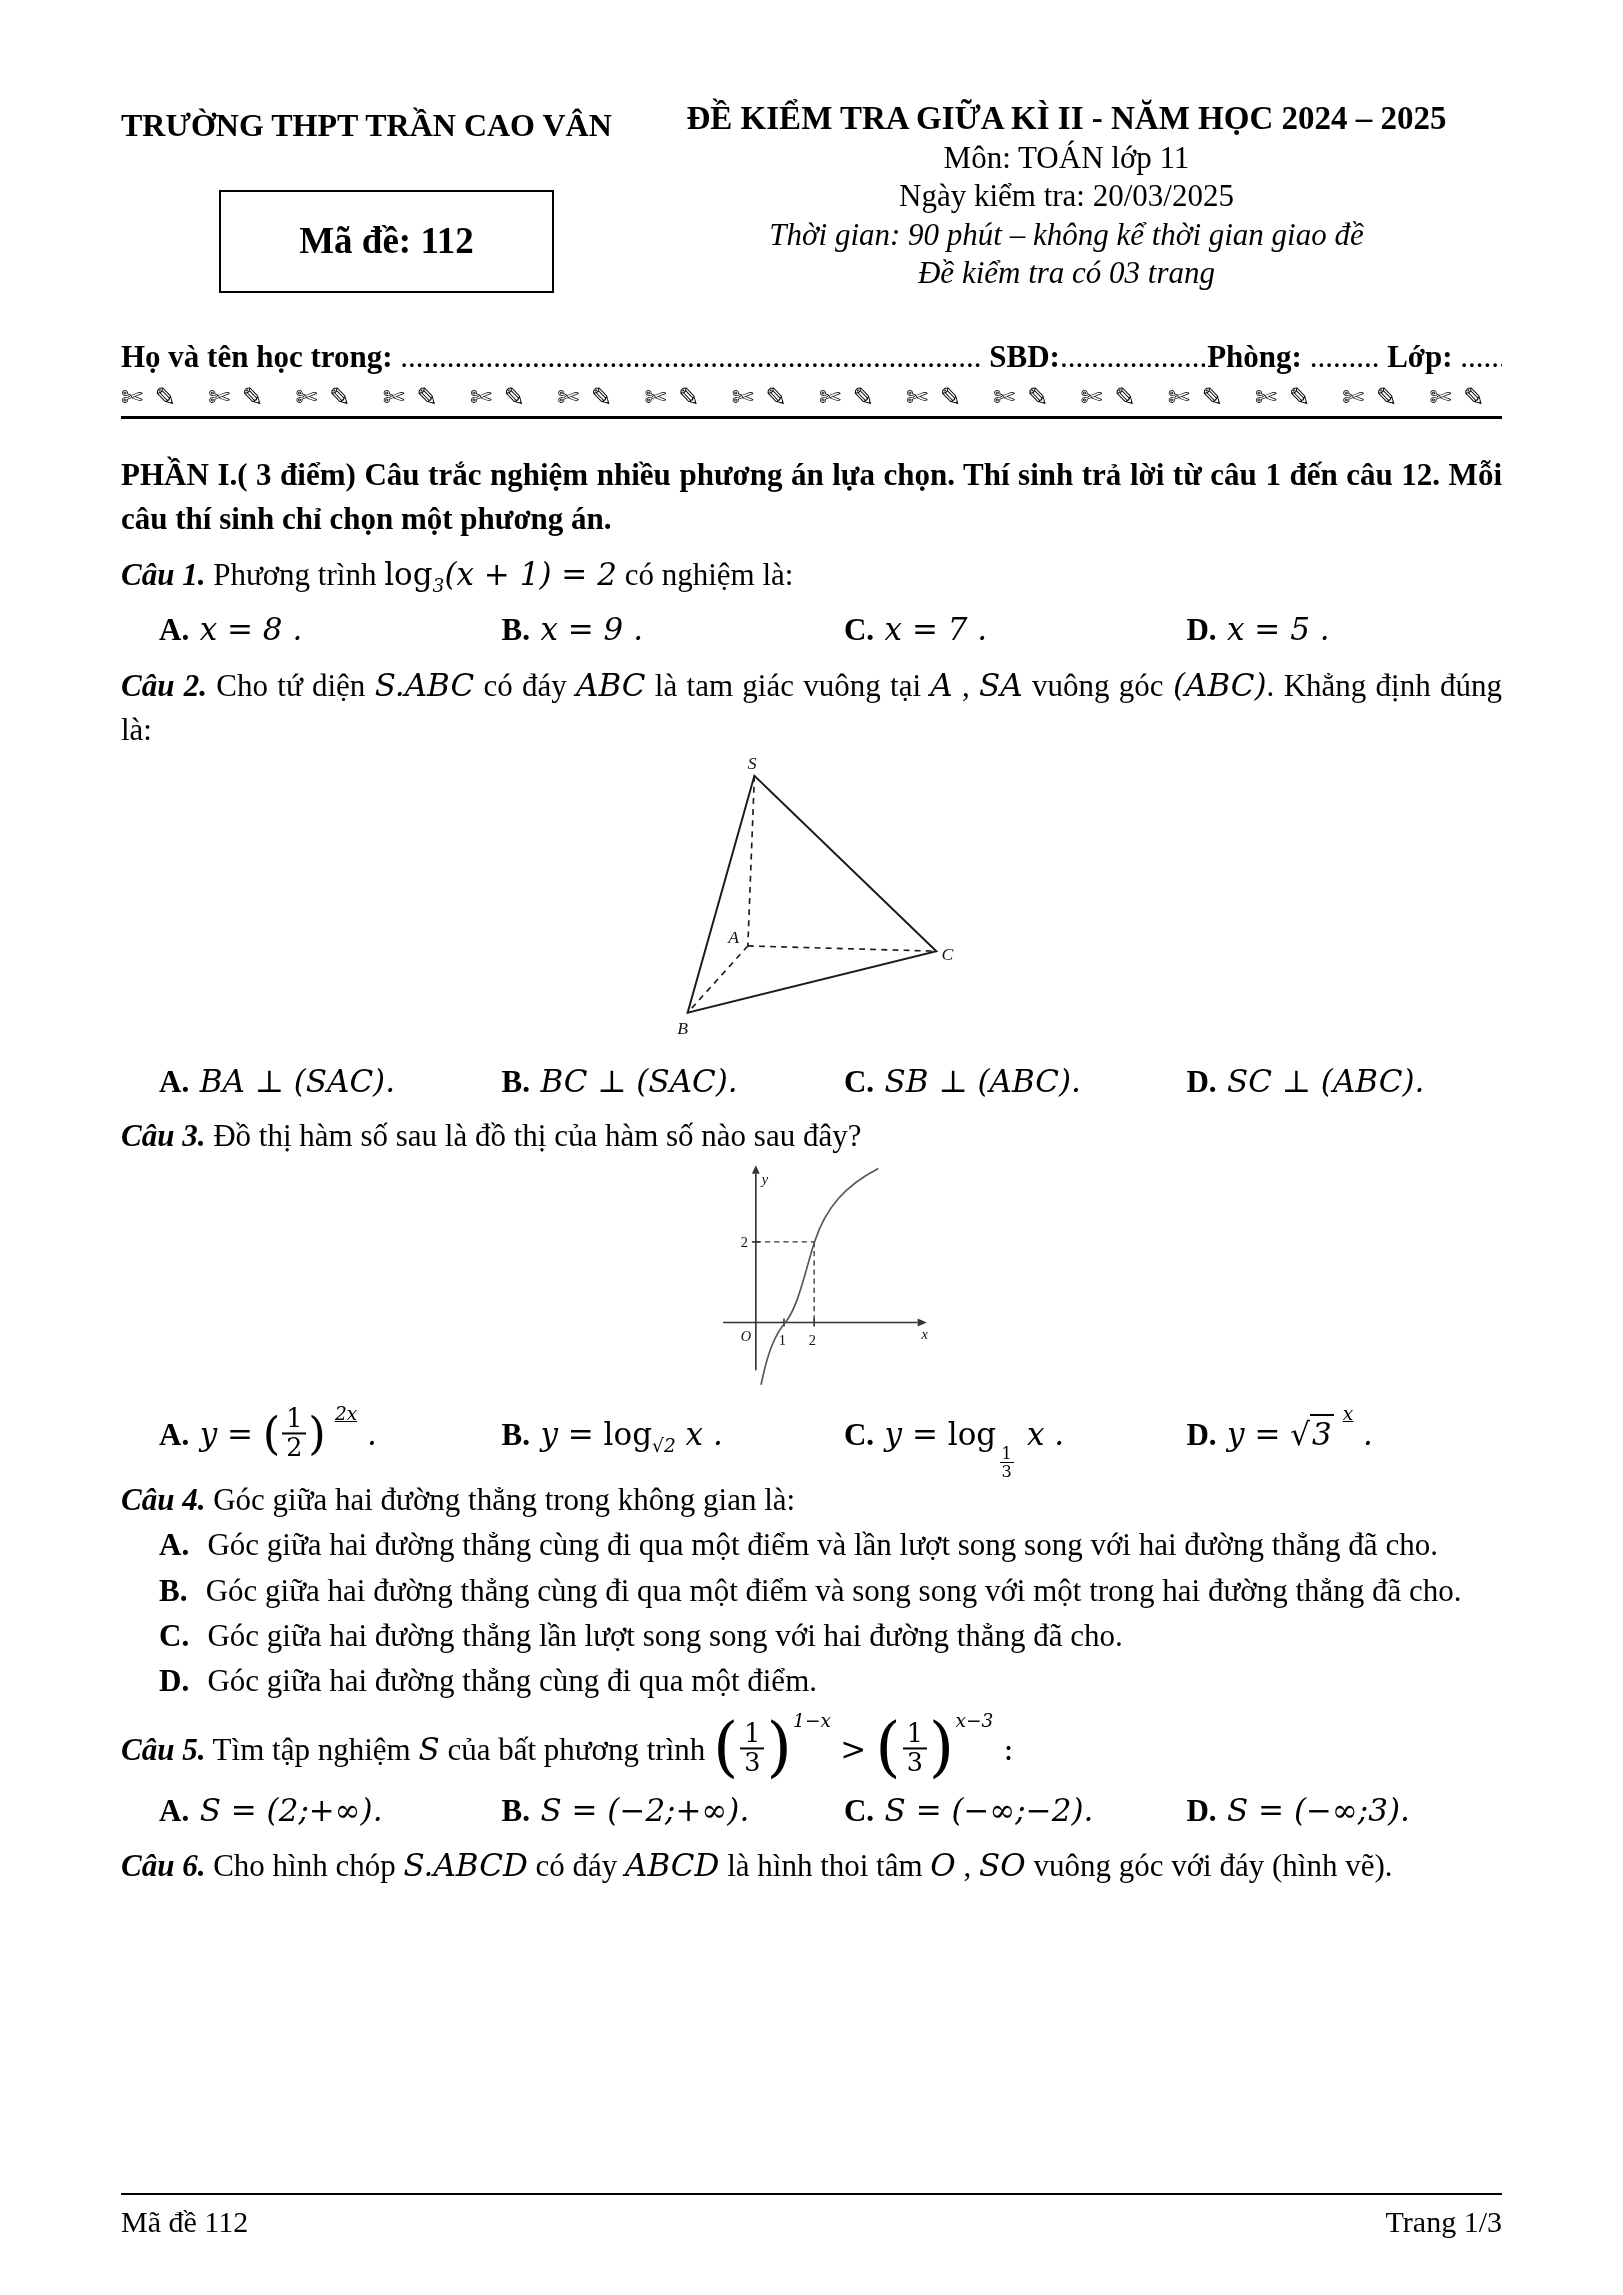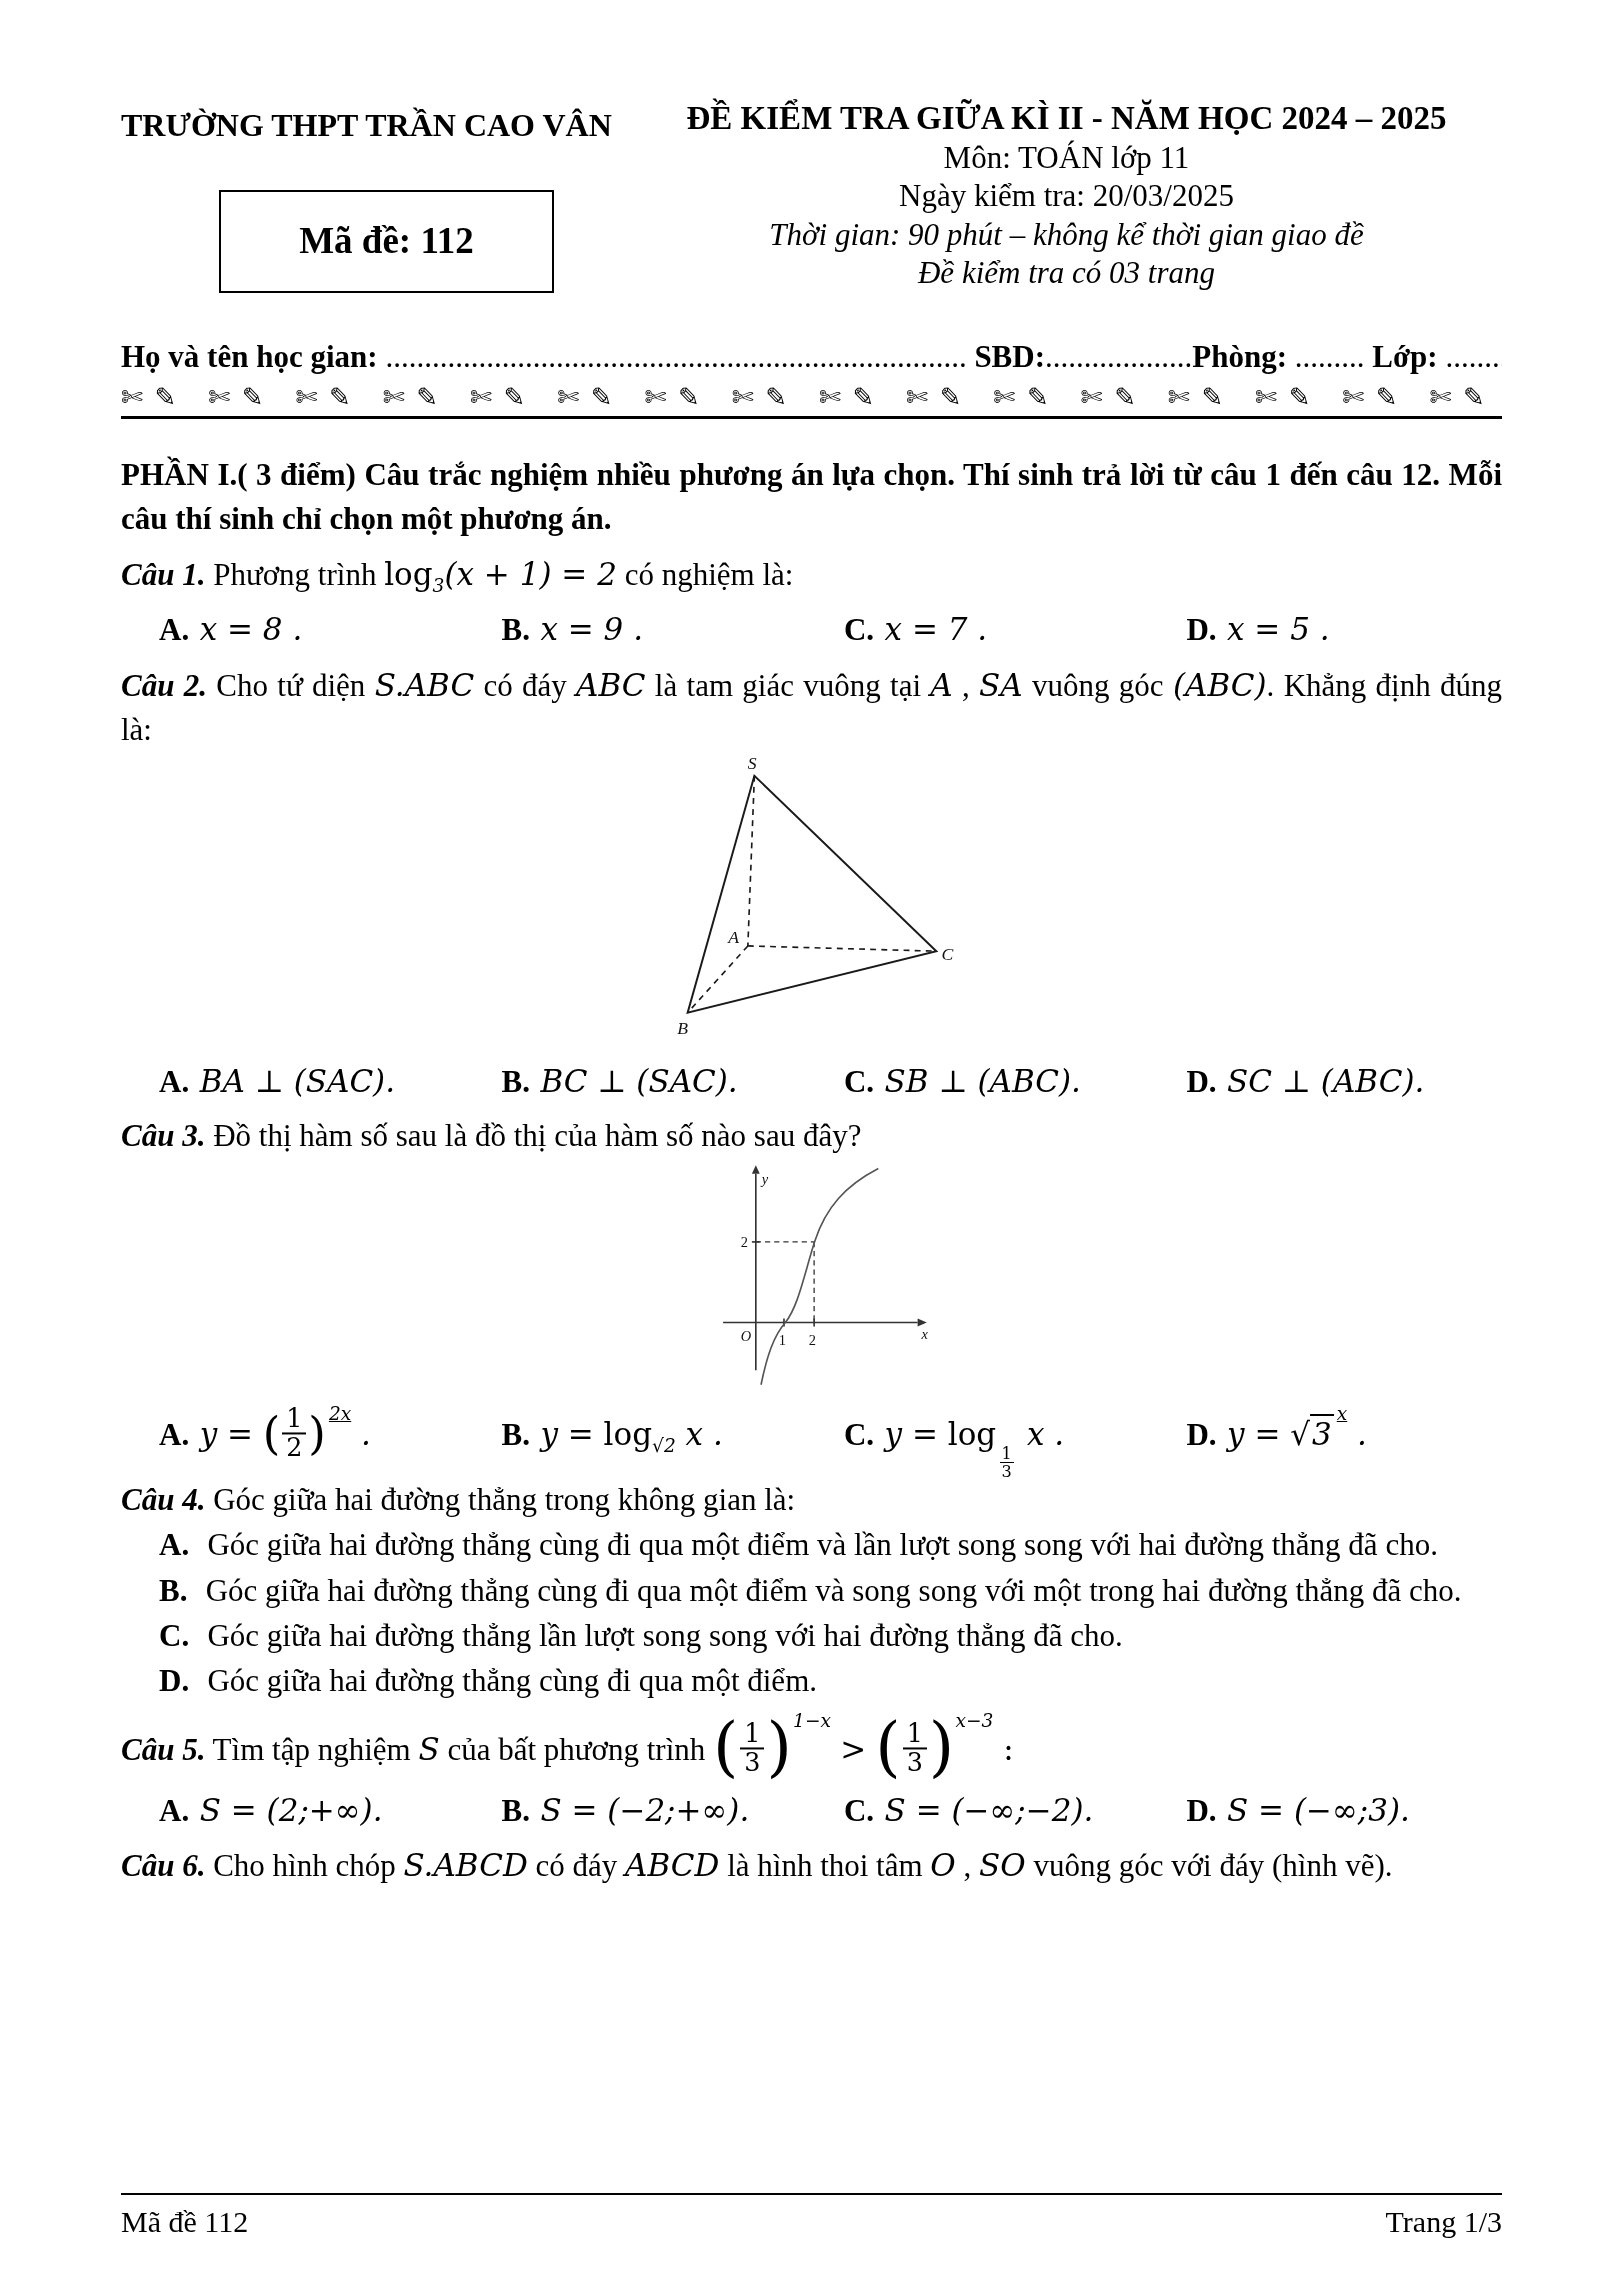--- a/index.html
+++ b/index.html
@@ -59,21 +59,21 @@
     vertical-align:middle; line-height:1.08; font-style:normal;
     font-size:0.82em; margin:0 2px; transform:translateY(-0.1em);
   }
   .frac .num { padding:0 3.9px; }
   .frac .den { border-top:2px solid #000; padding:0 3.9px; }
 
   .bigp { font-size:2.1em; font-style:normal; vertical-align:middle; line-height:0; position:relative; top:-0.06em; }
   .midp { font-size:1.45em; font-style:normal; vertical-align:middle; line-height:0; position:relative; top:-0.05em; }
 
   .exp { font-size:0.6em; font-style:italic; position:relative; top:-1.15em; margin-left:1.3px; }
-  .sup { font-size:0.6em; font-style:italic; position:relative; top:-0.72em; margin-left:3px;text-decoration:underline; }
+  .sup { font-size:0.6em; font-style:italic; position:relative; top:-0.72em; margin-left:9px;text-decoration:underline; }
   .sub { font-size:0.6em; }
 
   .subfrac {
     display:inline-flex; flex-direction:column; align-items:center;
     font-size:0.52em; line-height:1.1; font-style:normal;
     position:relative; top:0.85em; margin:0 3.3px;
   }
   .subfrac .den { border-top:1.3px solid #000; padding:0 2px; }
 
   .sqrt { font-style:normal; }
@@ -105,21 +105,21 @@
     </div>
     <div class="h-right">
       <div class="h-title">ĐỀ KIỂM TRA GIỮA KÌ II - NĂM HỌC 2024 – 2025</div>
       <div class="h-line">Môn: TOÁN lớp 11</div>
       <div class="h-line">Ngày kiểm tra: 20/03/2025</div>
       <div class="h-line h-it">Thời gian: 90 phút – không kể thời gian giao đề</div>
       <div class="h-line h-it">Đề kiểm tra có 03 trang</div>
     </div>
   </div>
 
-  <div class="student"><span class="bold">Họ và tên học gian: </span><span class="">........................................................................... </span><span class="bold">SBD:</span><span class="">...................</span><span class="bold">Phòng: </span><span class="">......... </span><span class="bold">Lớp: </span><span class="">.........</span></div>
+  <div class="student"><span class="bold">Họ và tên học trong: </span><span class="">........................................................................... </span><span class="bold">SBD:</span><span class="">...................</span><span class="bold">Phòng: </span><span class="">......... </span><span class="bold">Lớp: </span><span class="">.........</span></div>
 
   <div class="cutline"><span>✄✎ ✄✎ ✄✎ ✄✎ ✄✎ ✄✎ ✄✎ ✄✎ ✄✎ ✄✎ ✄✎ ✄✎ ✄✎ ✄✎ ✄✎ ✄✎ ✄✎ ✄✎ ✄✎ ✄✎ ✄✎ ✄✎ ✄✎ ✄✎ ✄✎ ✄✎</span></div>
 
   <div class="part-heading">PHẦN I.( 3 điểm) Câu trắc nghiệm nhiều phương án lựa chọn. Thí sinh trả lời từ câu 1 đến câu 12. Mỗi câu thí sinh chỉ chọn một phương án.</div>
 
   <div class="q">
     <span class="qlabel">Câu 1.</span><span> Phương trình </span><span class="math"><span class="mup">log</span><sub class="sub">3</sub><span>(x + 1) = 2</span></span><span> có nghiệm là:</span>
   </div>
   <div class="opts">
     <span class="opt"><span class="okey">A.</span><span class="math">x = 8 .</span></span>

